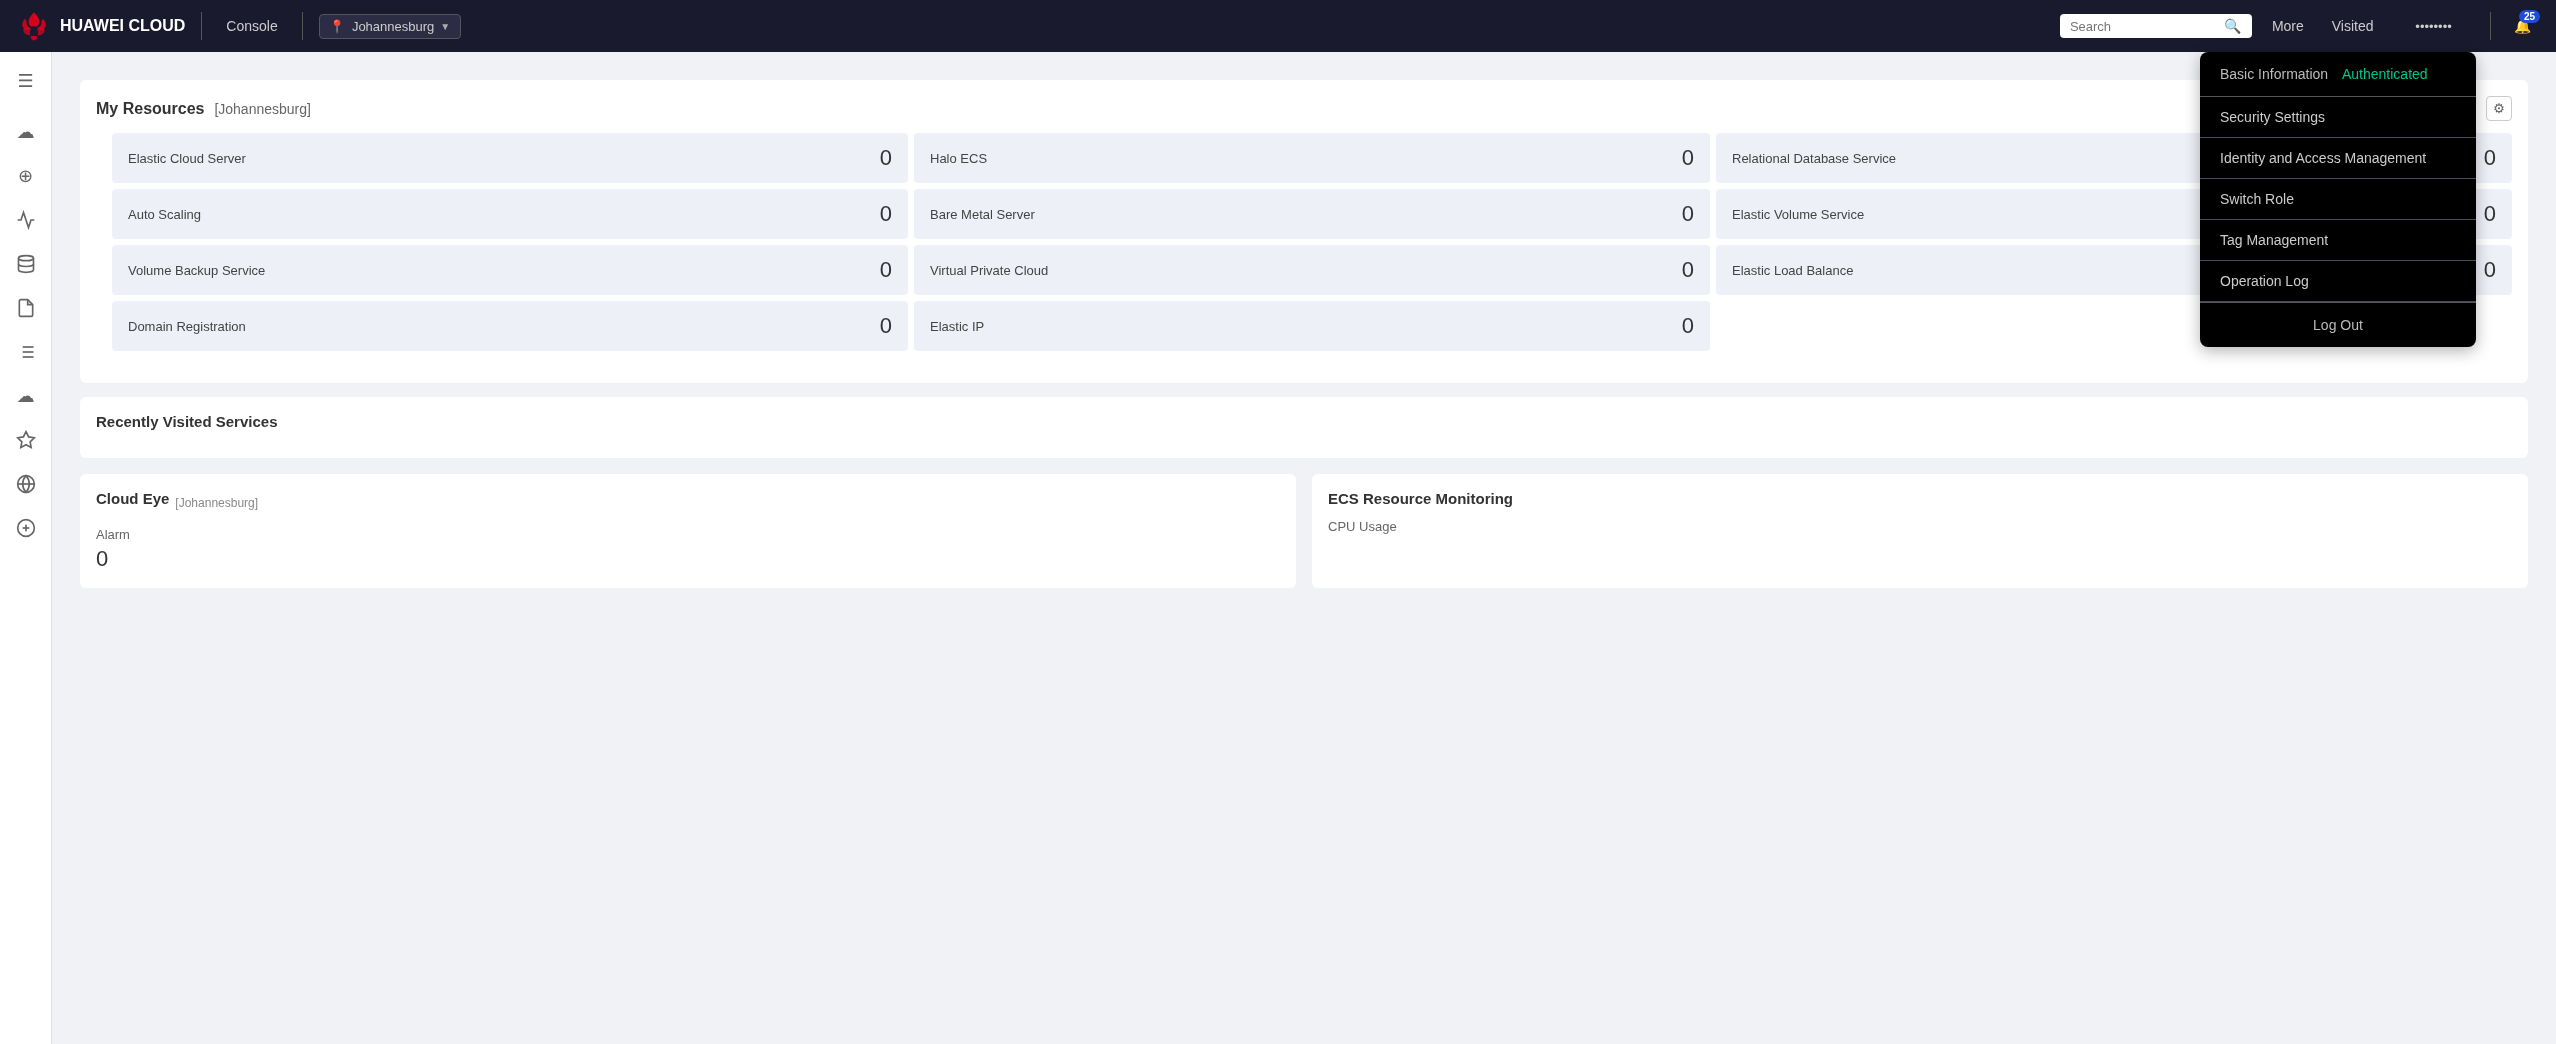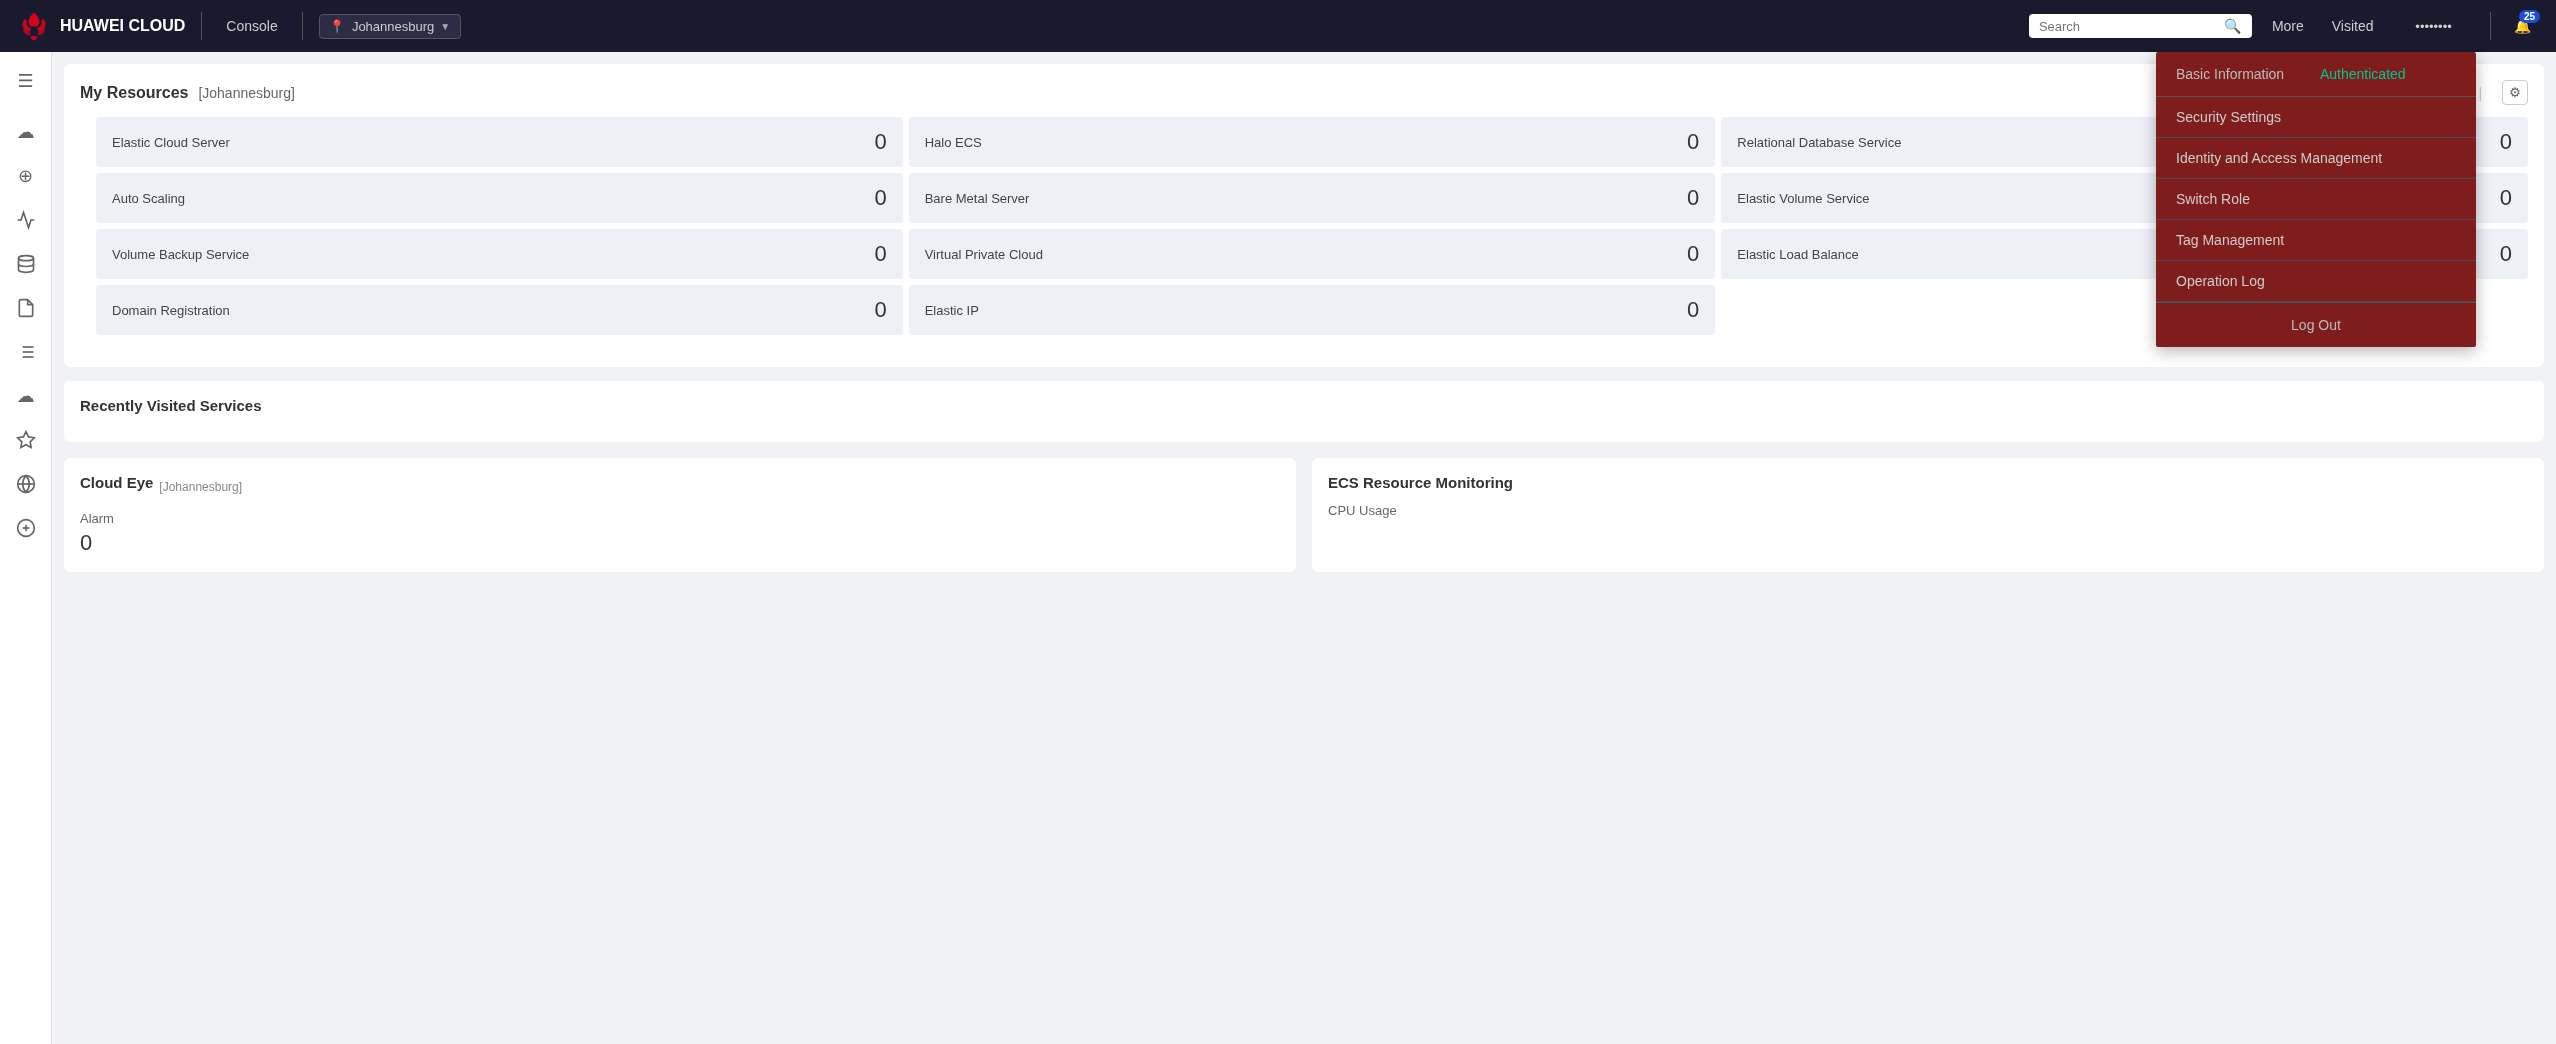--- a/index.html
+++ b/index.html
@@ -14,21 +14,21 @@
     .topnav-divider { width: 1px; height: 28px; background: #555; margin: 0 4px; }
     .topnav-console { color: #ccc; font-size: 14px; cursor: pointer; padding: 4px 8px; }
     .region-select {
       display: flex; align-items: center; gap: 6px; background: #2c2c44;
       border: 1px solid #555; border-radius: 4px; padding: 4px 10px; color: #ccc; cursor: pointer; font-size: 13px;
     }
     .region-arrow { font-size: 10px; color: #aaa; }
     .topnav-spacer { flex: 1; }
     .search-box {
       display: flex; align-items: center; background: #fff; border-radius: 4px;
-      padding: 4px 10px; gap: 6px; width: 223px;
+      padding: 4px 10px; gap: 6px; width: 192px;
     }
     .search-box input { border: none; outline: none; font-size: 13px; width: 100%; color: #333; }
     .search-icon { color: #999; font-size: 14px; }
     .topnav-more { color: #ccc; font-size: 14px; cursor: pointer; padding: 4px 8px; }
     .topnav-lang { color: #ccc; font-size: 14px; cursor: pointer; padding: 4px 8px; }
     .topnav-user { color: #ccc; font-size: 13px; cursor: pointer; padding: 4px 8px; min-width: 80px; text-align: center; }
     .topnav-bell { position: relative; color: #ccc; cursor: pointer; margin: 0 8px; }
     .bell-badge {
       position: absolute; top: -8px; right: -8px; background: #1d4ed8;
       color: #fff; font-size: 10px; border-radius: 10px; padding: 1px 5px; font-weight: bold;
@@ -42,21 +42,21 @@
       width: 52px; background: #fff; border-right: 1px solid #e0e0e0;
       display: flex; flex-direction: column; align-items: center; padding: 10px 0; gap: 4px;
     }
     .sidebar-toggle { padding: 8px; cursor: pointer; color: #666; font-size: 18px; margin-bottom: 8px; }
     .sidebar-item {
       width: 40px; height: 40px; display: flex; align-items: center; justify-content: center;
       border-radius: 6px; cursor: pointer; color: #666; font-size: 18px;
     }
 
     
-    .main { flex: 1; overflow-y: auto; padding: 12px; position: relative; }
+    .main { flex: 1; overflow-y: auto; padding: 28px; position: relative; }
 
     
     .my-resources-header {
       display: flex; align-items: center; justify-content: space-between;
       margin-bottom: 12px;
     }
     .my-resources-title { font-size: 16px; font-weight: bold; color: #333; }
     .my-resources-region { color: #666; font-size: 14px; margin-left: 6px; }
     .view-all-link { color: #1a73e8; font-size: 13px; cursor: pointer; text-decoration: none; }
     .gear-btn { background: none; border: 1px solid #ccc; border-radius: 4px; padding: 4px 6px; cursor: pointer; color: #666; margin-left: 10px; }
@@ -78,22 +78,22 @@
     
     .bottom-grid { display: grid; grid-template-columns: 1fr 1fr; gap: 16px; }
     .panel { background: #fff; border-radius: 6px; padding: 16px; }
     .panel-title { font-size: 15px; font-weight: bold; color: #333; margin-bottom: 8px; }
     .panel-subtitle { font-size: 12px; color: #888; margin-left: 6px; font-weight: normal; }
     .metric-label { font-size: 13px; color: #666; margin-bottom: 4px; }
     .metric-value { font-size: 22px; font-weight: 500; color: #00c48c; }
 
     
     .user-dropdown {
-      position: absolute; top: 52px; right: 80px; background: #7f1d1d;
-      border-radius: 2px; width: 320px; z-index: 200; color: #ddd;
+      position: absolute; top: 52px; right: 80px; background: #000000;
+      border-radius: 8px; width: 276px; z-index: 200; color: #ddd;
       box-shadow: 0 4px 16px rgba(0,0,0,0.3);
     }
     .dropdown-header {
       display: flex; align-items: center; padding: 14px 20px;
       border-bottom: 1px solid #555; gap: 8px;
     }
     .dropdown-header-item { flex: 1; font-size: 14px; color: #bbb; cursor: pointer; }
     .dropdown-header-item.active { color: #00c48c; }
     .dropdown-menu-item {
       padding: 12px 20px; font-size: 14px; color: #ccc; cursor: pointer;

